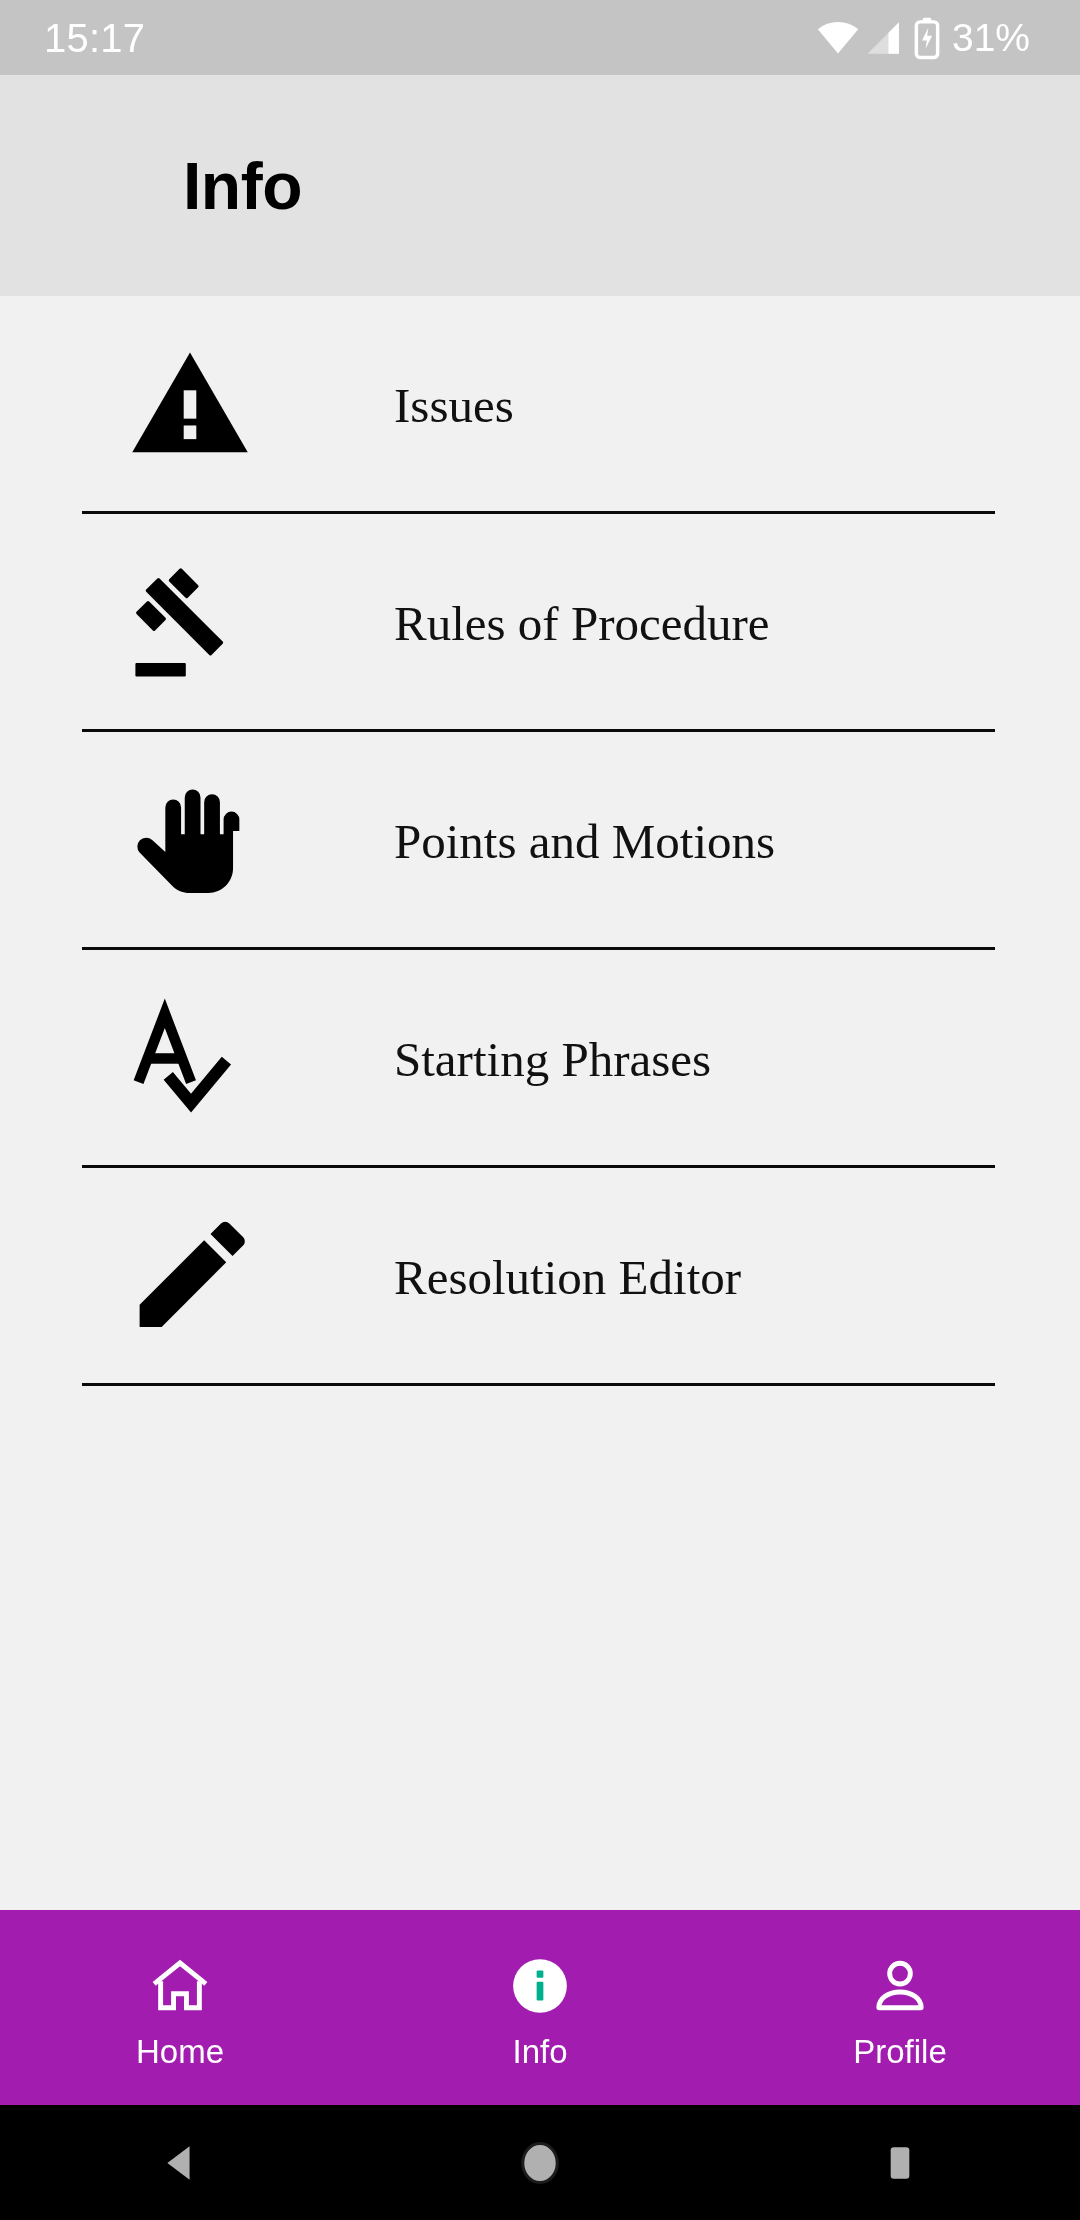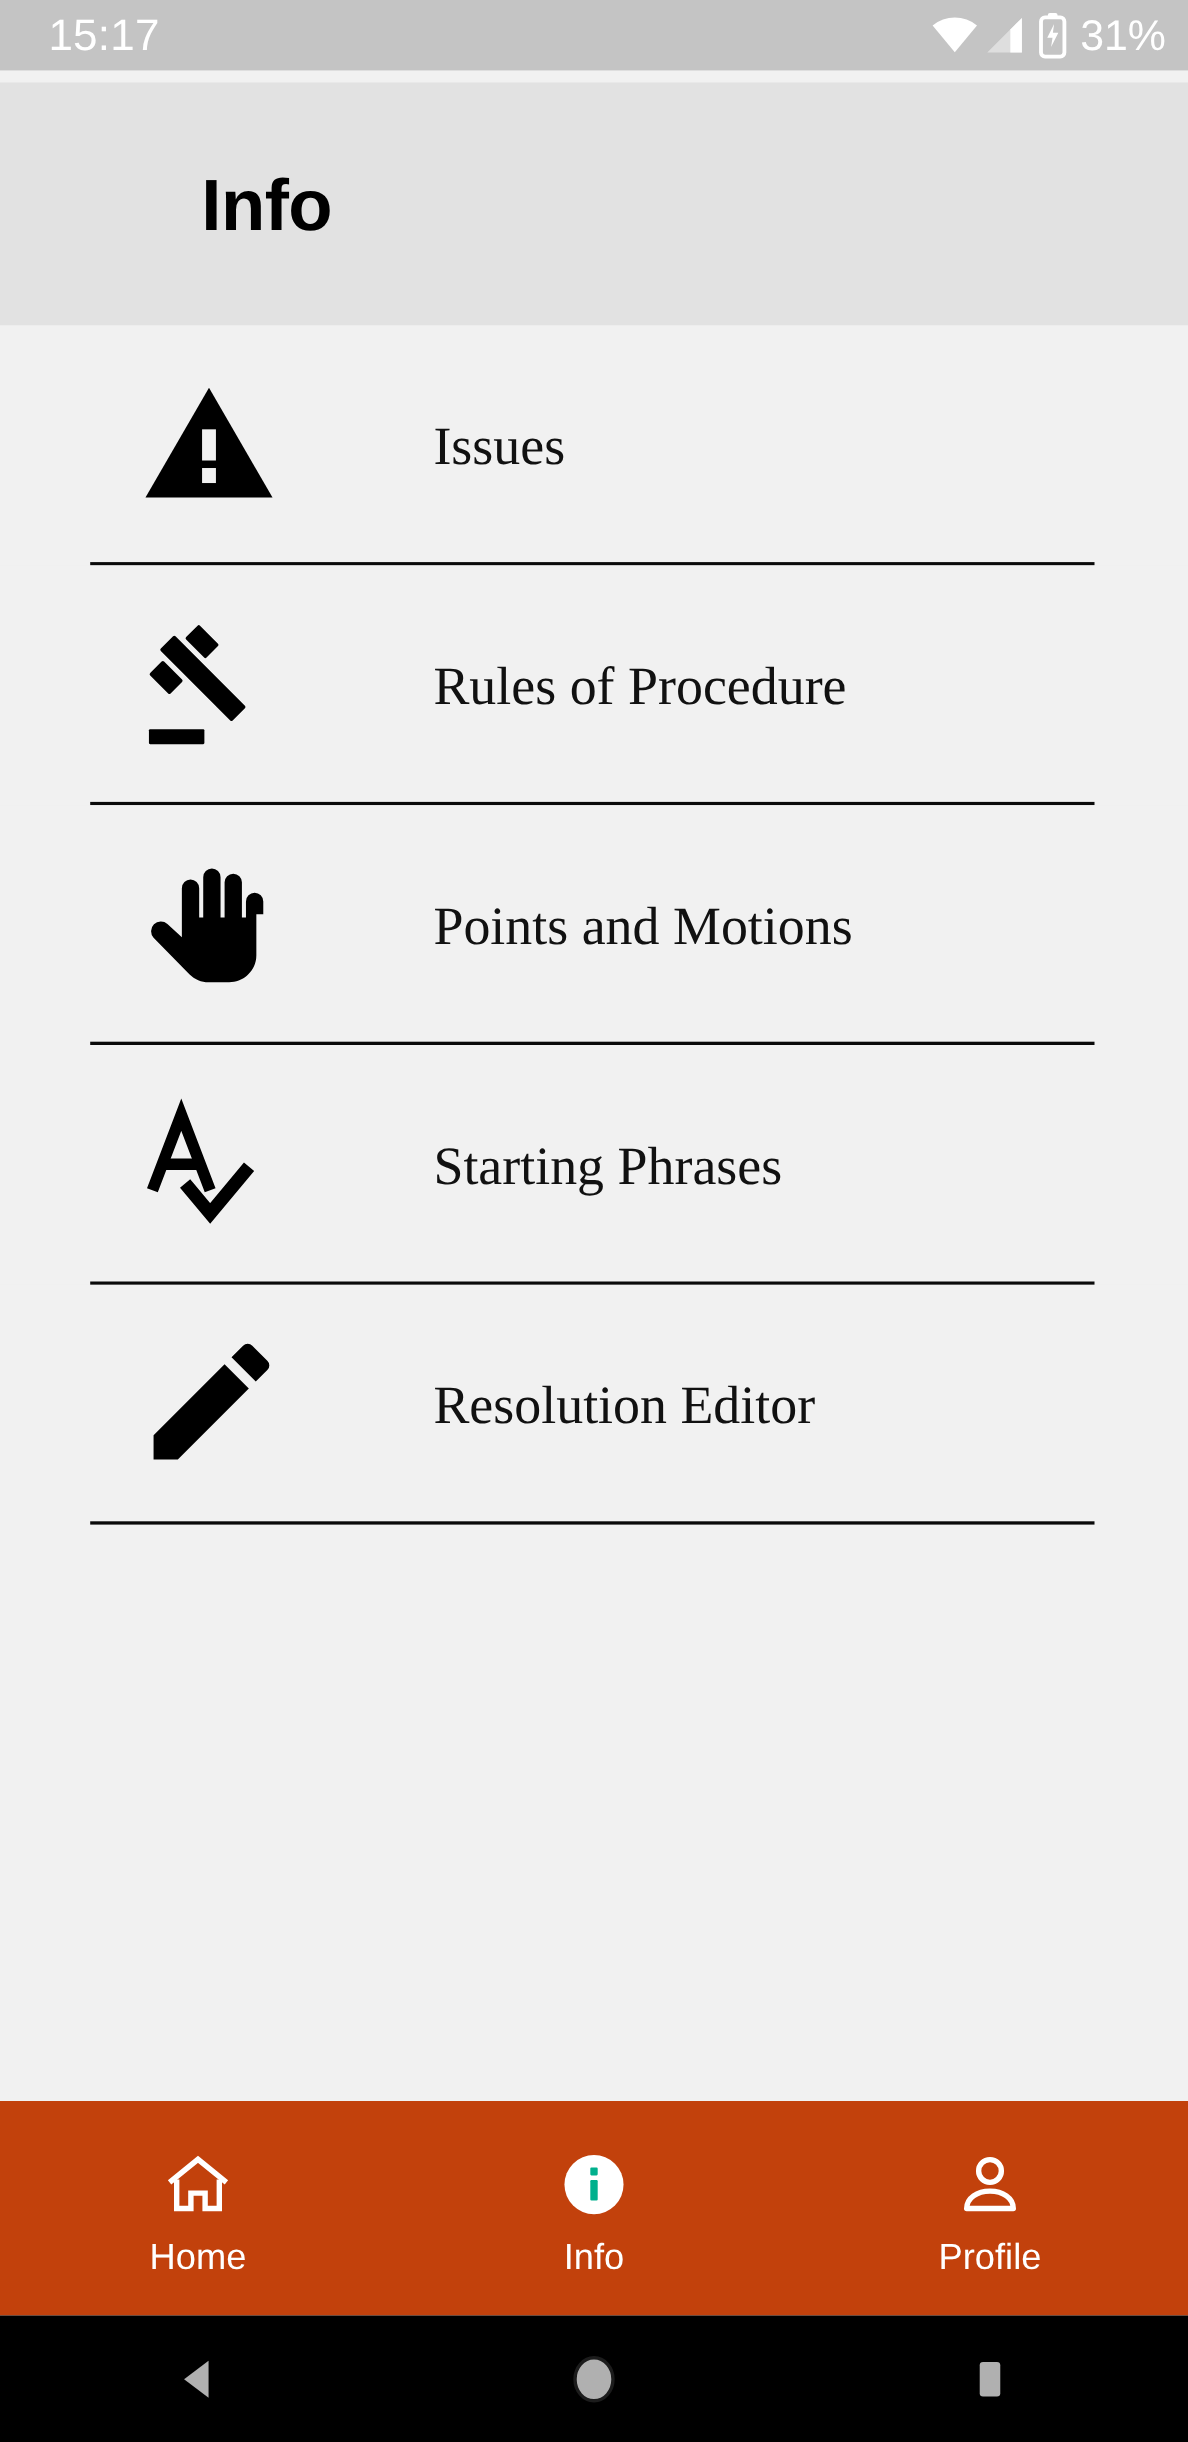--- a/index.html
+++ b/index.html
@@ -6,23 +6,23 @@
   html, body {
     width:1080px; height:2220px;
     background:#000;
     font-family:"Liberation Sans", sans-serif;
     overflow:hidden;
   }
   .phone { position:relative; width:1080px; height:2220px; background:#f1f1f1; }
 
   
   .statusbar{
-    position:absolute; top:0; left:0; width:1080px; height:64px;
+    position:absolute; top:0; left:0; width:1080px; height:75px;
     background:#c4c4c4; display:flex; align-items:center;
-    justify-content:space-between; padding:0 20px 0 44px;
+    justify-content:space-between; padding:0 50px 0 44px;
   }
   .status-time{ color:#ffffff; font-size:40px; letter-spacing:.2px; line-height:1; }
   .status-right{ display:flex; align-items:center; gap:4px; }
   .status-right svg{ display:block; }
   .status-batt-text{ color:#ffffff; font-size:39px; line-height:1; margin-left:4px; }
 
   
   .appbar{
     position:absolute; top:75px; left:0; width:1080px; height:221px;
     background:#e2e2e2;
@@ -53,21 +53,21 @@
     font-family:Liberation Serif, serif;
   }
   .divider{
     position:absolute; left:82px; width:913px; height:3px; background:#0a0a0a;
     bottom:0;
   }
 
   
   .tabbar{
     position:absolute; top:1910px; left:0; width:1080px; height:195px;
-    background:#c2410c; display:flex;
+    background:#a21caf; display:flex;
   }
   .tab{
     flex:1; display:flex; flex-direction:column; align-items:center;
     justify-content:center; gap:18px; padding-top:8px;
   }
   .tab-ico{ height:62px; display:flex; align-items:center; justify-content:center; }
   .tab-ico svg{ display:block; }
   .tab-label{ color:#ffffff; font-size:33px; line-height:1; }
 
   

